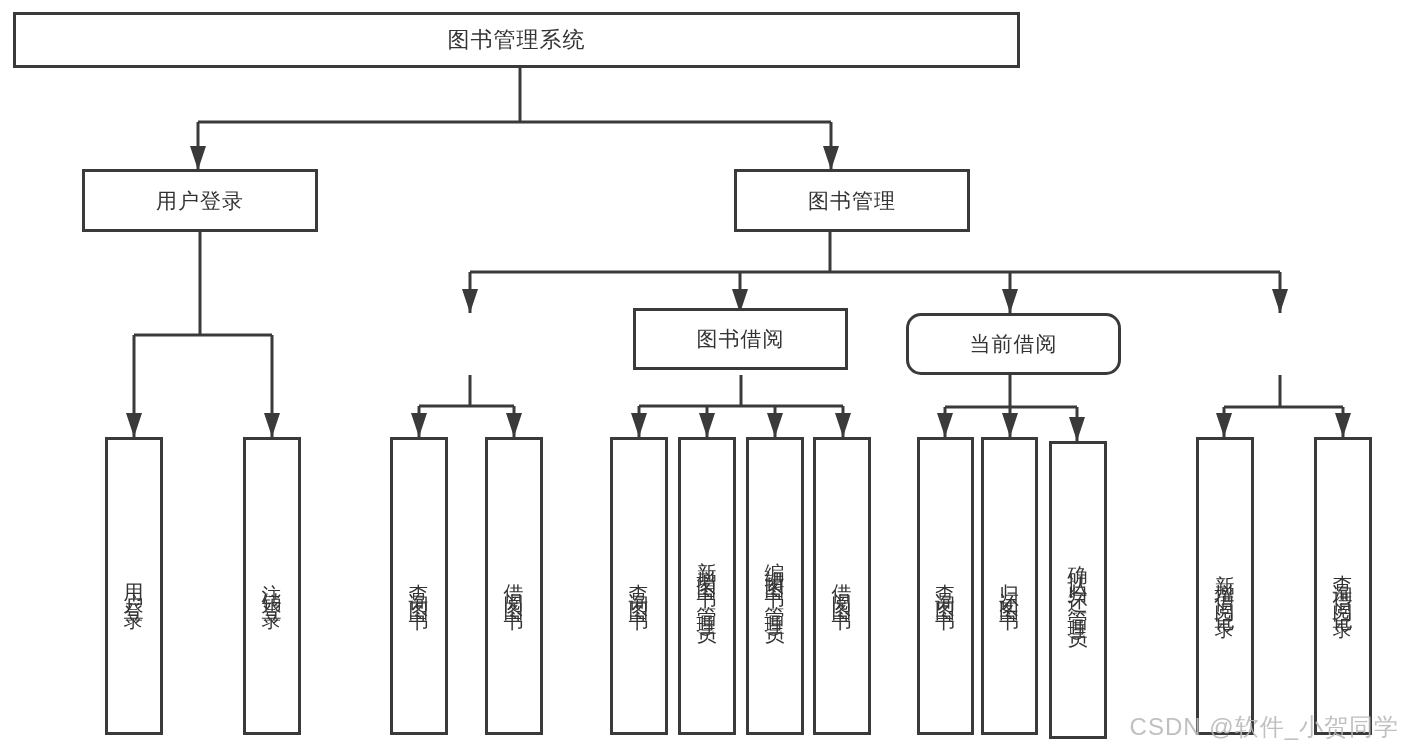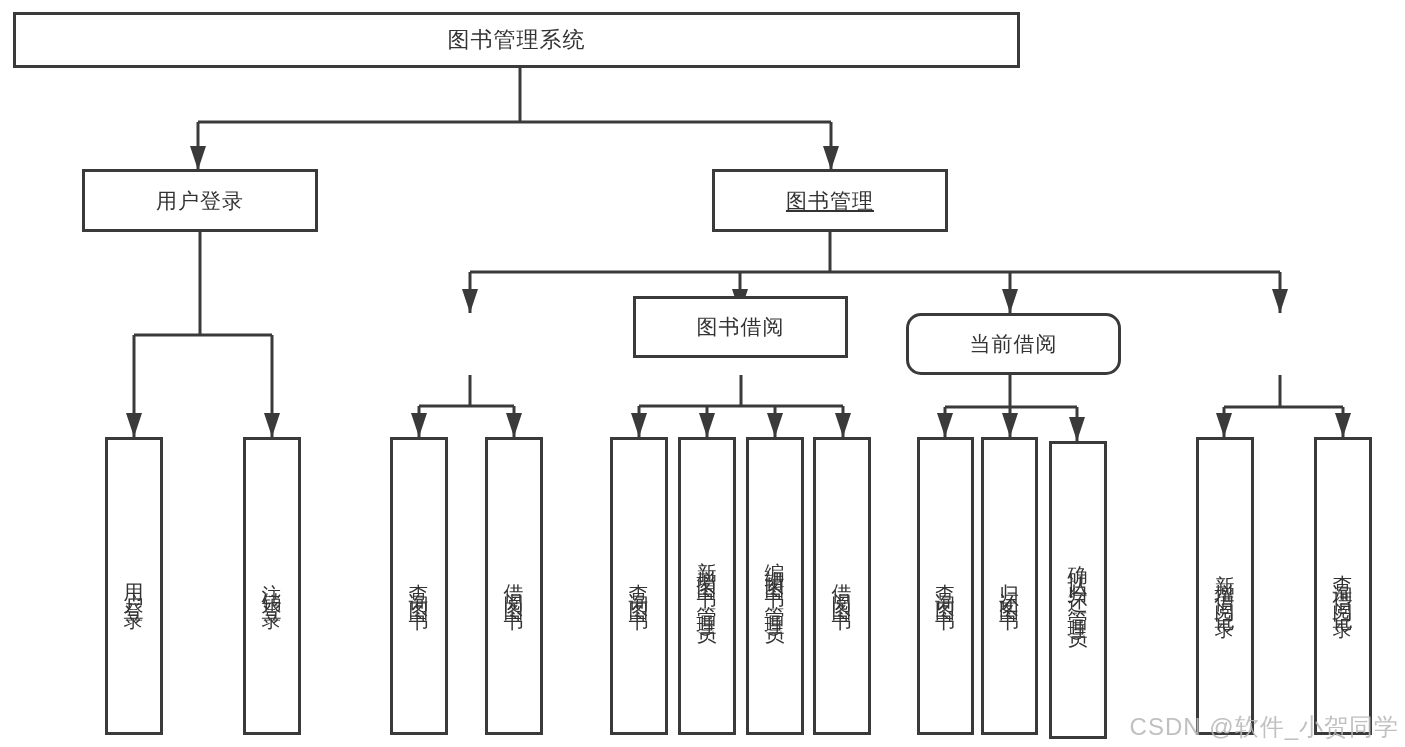--- a/index.html
+++ b/index.html
@@ -129,25 +129,25 @@
     </g>
   </svg>
 
   <div class="box" style="left:13px; top:12px; width:1007px; height:56px;">
     <span class="hlabel root-label">图书管理系统</span>
   </div>
 
   <div class="box" style="left:82px; top:169px; width:236px; height:63px;">
     <span class="hlabel">用户登录</span>
   </div>
-  <div class="box" style="left:712px; top:169px; width:236px; height:63px;text-decoration:underline;">
+  <div class="box" style="left:734px; top:169px; width:236px; height:63px;">
     <span class="hlabel">图书管理</span>
   </div>
 
-  <div class="box" style="left:633px; top:296px; width:215px; height:62px;">
+  <div class="box" style="left:633px; top:308px; width:215px; height:62px;">
     <span class="hlabel">图书借阅</span>
   </div>
   <div class="box" style="left:906px; top:313px; width:215px; height:62px;border-radius:15px;">
     <span class="hlabel">当前借阅</span>
   </div>
 
   <div class="box vbox" style="left:105px; top:437px; width:58px; height:298px;">
     <span>用户登录</span>
   </div>
   <div class="box vbox" style="left:243px; top:437px; width:58px; height:298px;">

